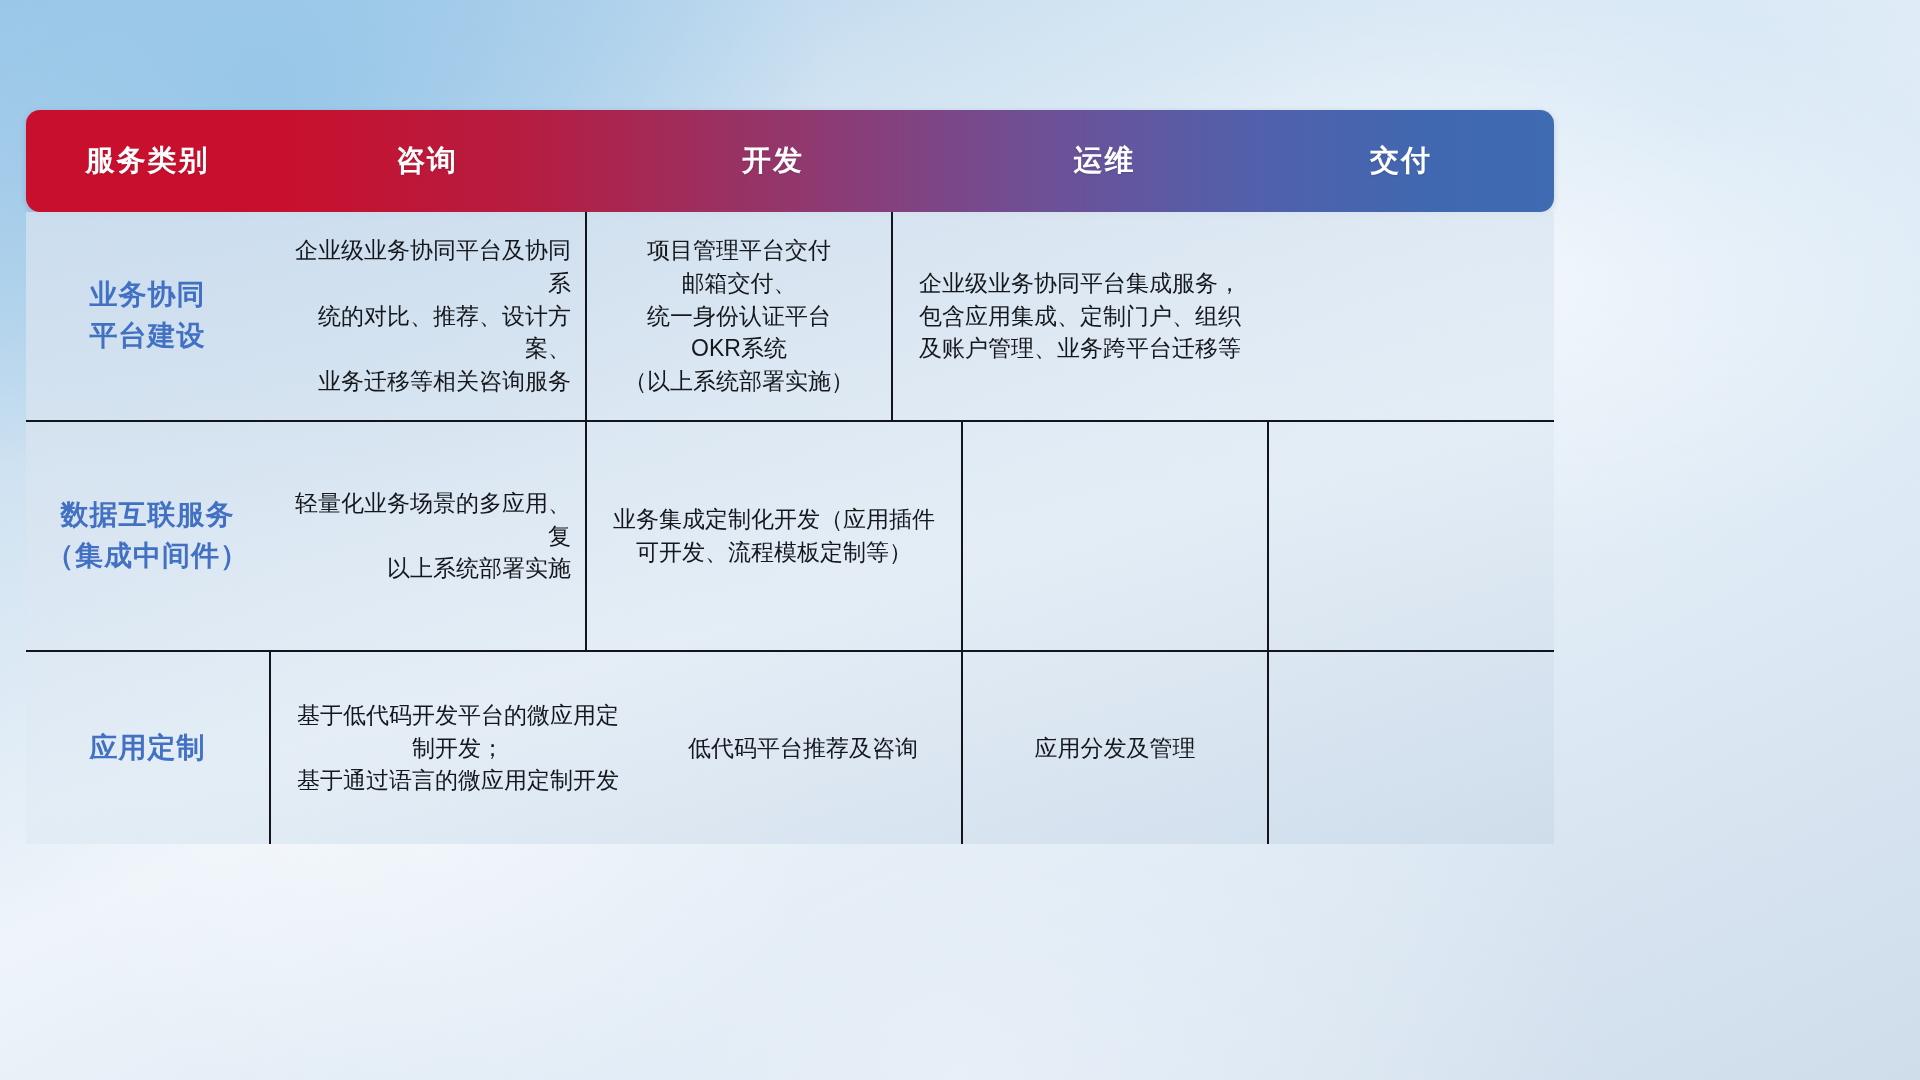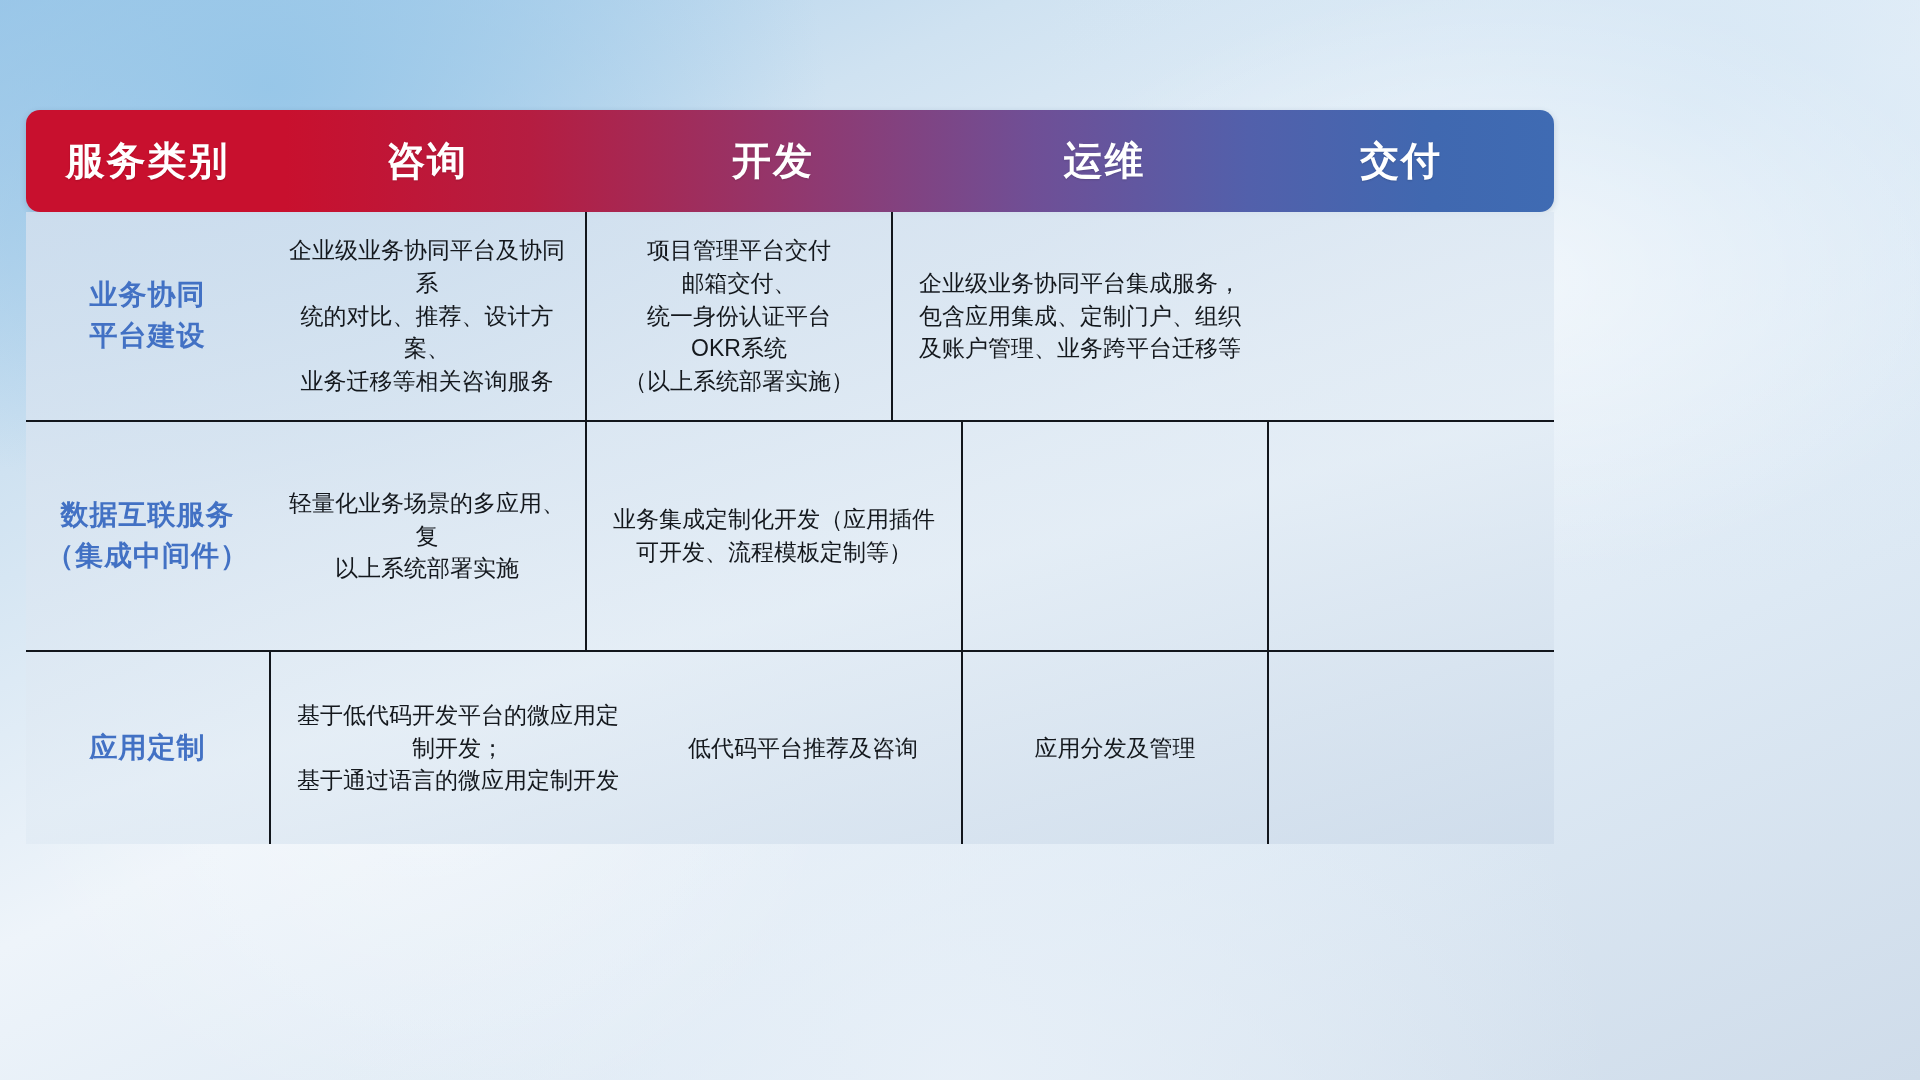--- a/index.html
+++ b/index.html
@@ -58,21 +58,21 @@
         #5260ab 80%,
         #4068b0 92%,
         #3f6bb3 100%);
     box-shadow: 0 2px 6px rgba(40,60,100,0.18);
   }
   .th {
     display: flex;
     align-items: center;
     justify-content: center;
     color: #ffffff;
-    font-size: 39px;
+    font-size: 29px;
     font-weight: 700;
     letter-spacing: 2px;
     text-shadow: 0 1px 2px rgba(0,0,0,0.14);
     user-select: none;
   }
 
   
   .tbody {
     background: linear-gradient(165deg,
         rgba(209,223,238,0.88) 0%,
@@ -101,21 +101,21 @@
   .td.cat {
     color: #4271c4;
     font-weight: 700;
     font-size: 28px;
     line-height: 1.45;
     letter-spacing: 1px;
   }
 
   
   .c0 { width: 243px; flex: 0 0 243px; }
-  .c1 { width: 316px; flex: 0 0 316px; }
+  .c1 { width: 316px; flex: 0 0 316px; text-align: right; }
   .c2 { width: 376px; flex: 0 0 376px; }
   .c3 { width: 306px; flex: 0 0 306px; }
   .c4 { width: 287px; flex: 0 0 287px; }
 
   .r0 { height: 208px; }
   .r1 { height: 230px; }
   .r2 { height: 194px; }
 </style>
 </head>
 <body>

